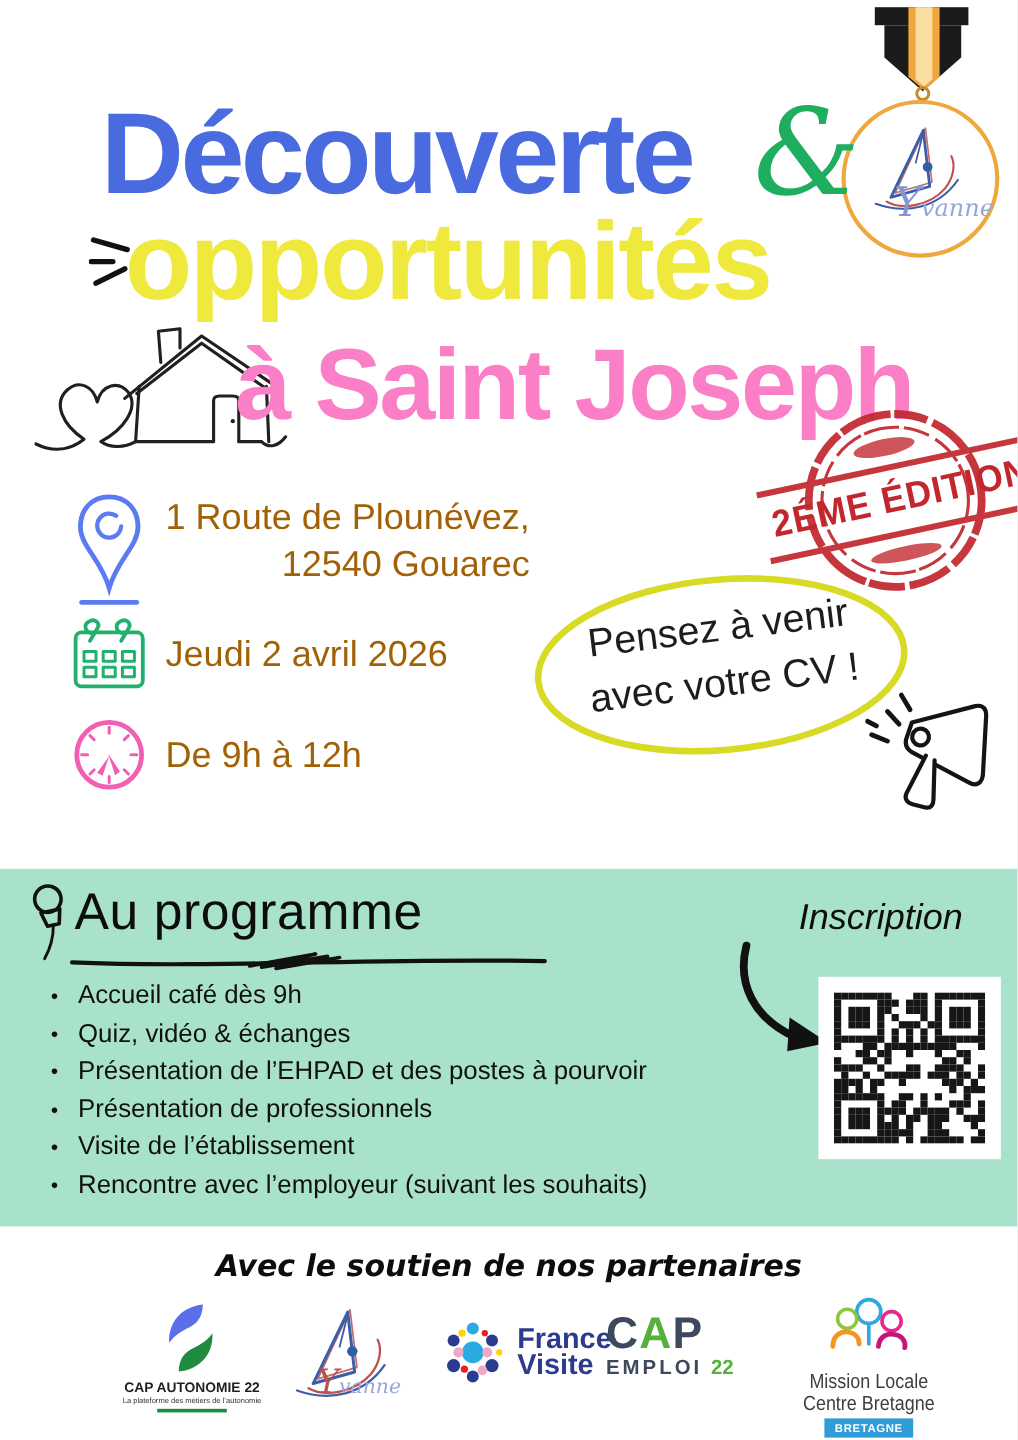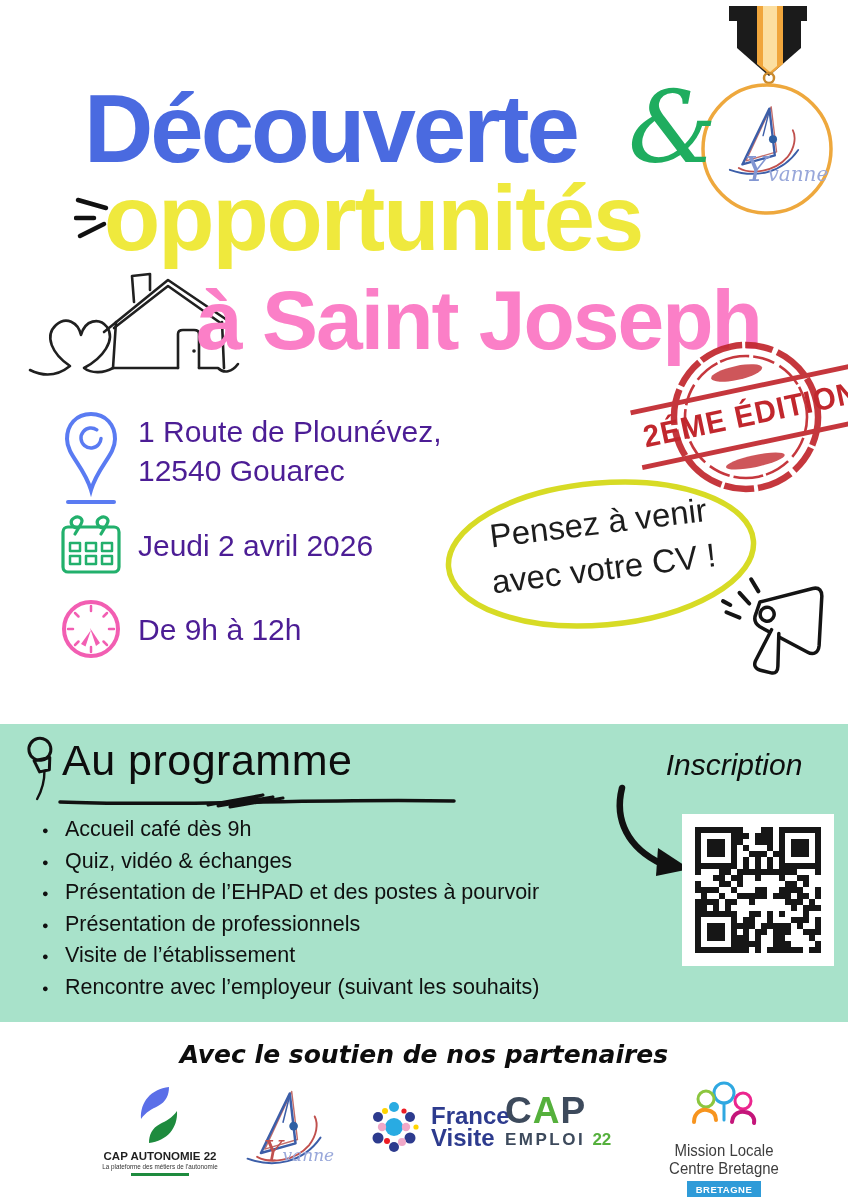--- a/index.html
+++ b/index.html
@@ -24,21 +24,21 @@
   .medal .yvanne-label{position:absolute;left:52px;top:148px;}
 
   
   .stamp{left:646px;top:336px;width:200px;height:162px;}
   .stamp svg{overflow:visible;}
   .stamp-text{position:absolute;left:-10px;right:-10px;top:62px;text-align:center;
     transform:rotate(-12deg) scaleX(.95);font-size:31px;font-weight:bold;color:#C1272D;
     letter-spacing:1px;white-space:nowrap;}
 
   
-  .detail-text{color:#4c1d95;font-size:30px;line-height:39px;white-space:nowrap;}
+  .detail-text{color:#a16207;font-size:30px;line-height:39px;white-space:nowrap;text-align:right;}
   .loc-text{left:138px;top:412px;}
   .cal-text{left:138px;top:526px;}
   .clk-text{left:138px;top:610px;}
 
   
   .bubble{left:442px;top:476px;width:318px;height:156px;}
   .bubble svg{position:absolute;left:0;top:0;overflow:visible;}
   .bubble-text{position:absolute;left:0;right:0;top:24px;text-align:center;
     transform:rotate(-7deg);font-size:33px;line-height:46px;color:#1d1d1d;white-space:nowrap;}
 

